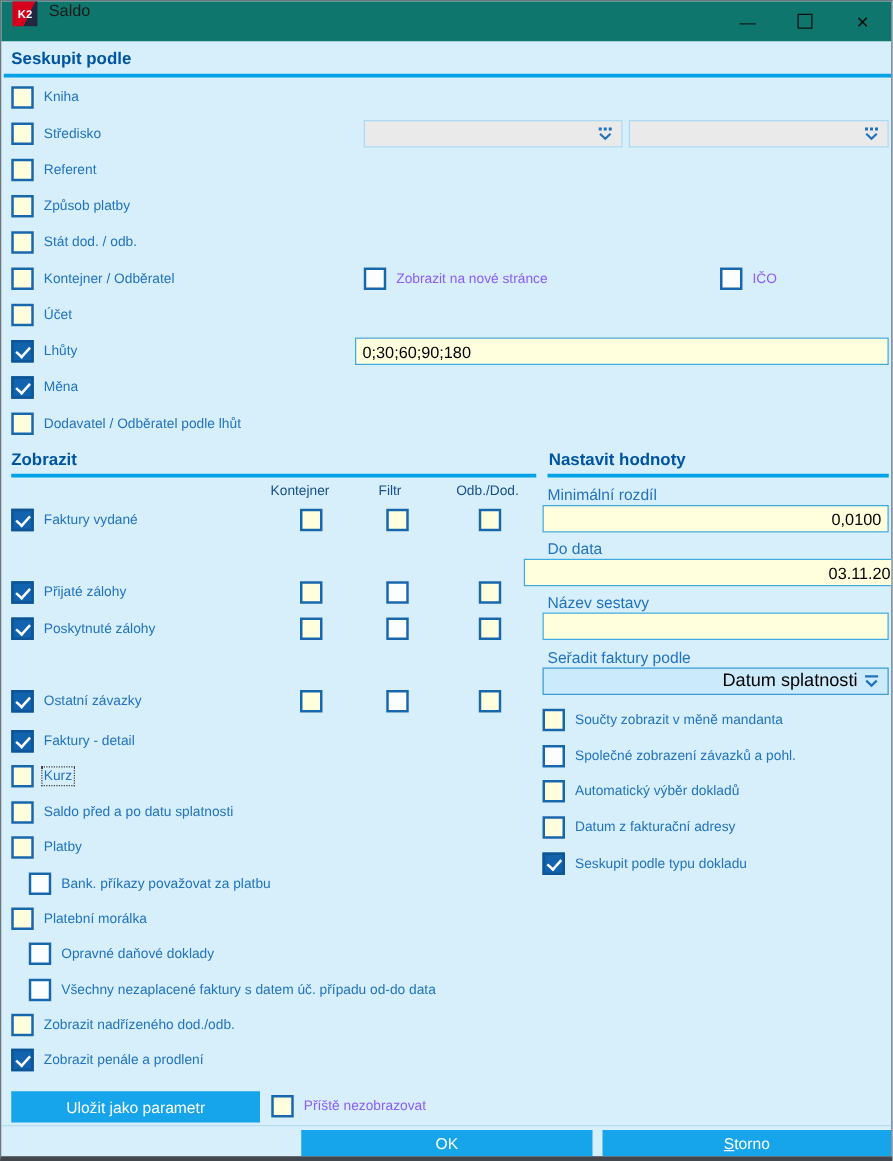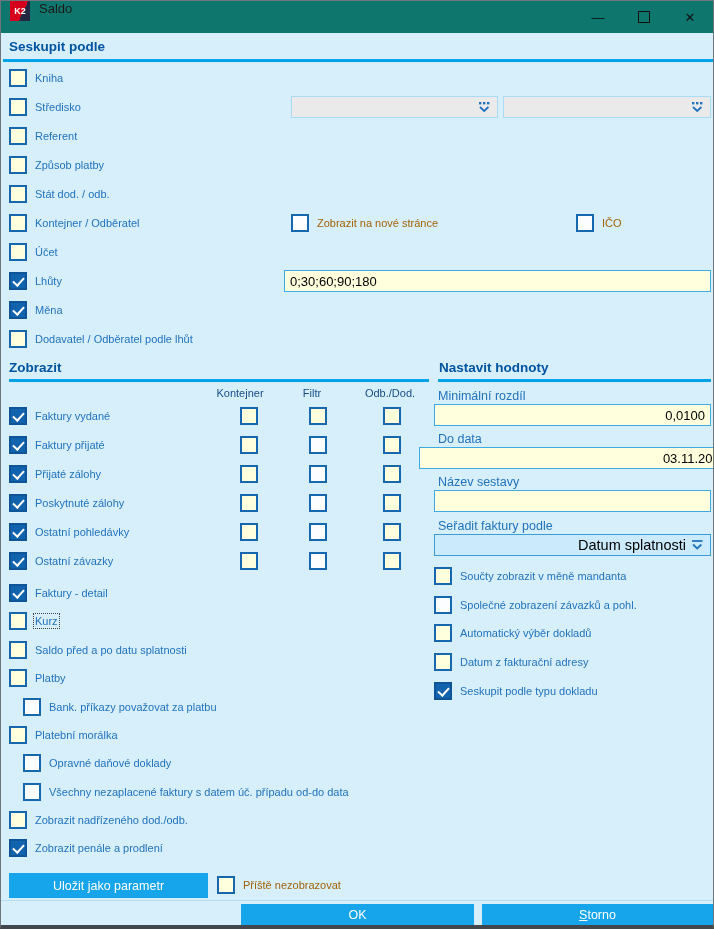--- a/index.html
+++ b/index.html
@@ -22,21 +22,21 @@
   .sechead{position:absolute;font-weight:bold;font-size:13.5px;color:#0054A0;}
   .secline{position:absolute;height:3px;background:#00A2E8;}
   
   .r{position:absolute;display:flex;align-items:center;height:18px;}
   .cb{position:relative;flex:0 0 auto;width:18px;height:18px;box-sizing:border-box;background:#FFFFDE;border:2px solid #1767AF;}
   .cb.white{background:#FBFDFF;}
   .cb.checked{background:#1263AE;border-color:#0D5597;}
   .cb.checked::after{content:"";position:absolute;left:2px;top:3px;width:9px;height:5px;
     border-left:2px solid #fff;border-bottom:2px solid #fff;transform:rotate(-48deg);}
   .lbl{margin-left:8px;font-size:11px;color:#2273BD;white-space:nowrap;}
-  .lbl.neutral{color:#a16207;}
+  .lbl.neutral{color:#8b5cf6;}
   .focus-label{outline:1px dotted #444;outline-offset:1px;}
   .indent{margin-left:14px;}
   .gridcb{position:absolute;top:0;}
   
   .tin{position:absolute;box-sizing:border-box;height:22px;background:#FFFFDE;border:1px solid #3FA9E1;
     font-family:"Liberation Sans",sans-serif;font-size:13px;color:#000;padding:0 5px;outline:none;}
   .tin.right{text-align:right;}
   .fieldlbl{position:absolute;font-size:12.5px;color:#2273BD;white-space:nowrap;}
   .colhead{position:absolute;font-size:11px;color:#174E87;text-align:center;width:70px;}
   .dd{position:absolute;box-sizing:border-box;height:22px;background:#EAEAEA;border:1px solid #A9DCF4;}
@@ -153,44 +153,30 @@
   <div class="colhead" style="left:276px;top:386px;">Filtr</div>
   <div class="colhead" style="left:354px;top:386px;">Odb./Dod.</div>
 
   <div class="r" style="left:8px;top:406px;width:430px;">
     <span class="cb checked"></span>
       <span class="lbl">Faktury vydané</span>
     <span class="cb gridcb" style="left:231px;"></span>
     <span class="cb gridcb" style="left:300px;"></span>
     <span class="cb gridcb" style="left:374px;"></span>
   </div>
-  <div class="r" style="left:8px;top:435px;width:430px;">
-    <span class="cb checked"></span>
-      <span class="lbl">Faktury přijaté</span>
+  <div class="r" style="left:8px;top:464px;width:430px;">
+    <span class="cb checked"></span>
+      <span class="lbl">Přijaté zálohy</span>
     <span class="cb gridcb" style="left:231px;"></span>
     <span class="cb gridcb white" style="left:300px;"></span>
     <span class="cb gridcb" style="left:374px;"></span>
   </div>
-  <div class="r" style="left:8px;top:464px;width:430px;">
-    <span class="cb checked"></span>
-      <span class="lbl">Přijaté zálohy</span>
-    <span class="cb gridcb" style="left:231px;"></span>
-    <span class="cb gridcb white" style="left:300px;"></span>
-    <span class="cb gridcb" style="left:374px;"></span>
-  </div>
   <div class="r" style="left:8px;top:493px;width:430px;">
     <span class="cb checked"></span>
       <span class="lbl">Poskytnuté zálohy</span>
-    <span class="cb gridcb" style="left:231px;"></span>
-    <span class="cb gridcb white" style="left:300px;"></span>
-    <span class="cb gridcb" style="left:374px;"></span>
-  </div>
-  <div class="r" style="left:8px;top:522px;width:430px;">
-    <span class="cb checked"></span>
-      <span class="lbl">Ostatní pohledávky</span>
     <span class="cb gridcb" style="left:231px;"></span>
     <span class="cb gridcb white" style="left:300px;"></span>
     <span class="cb gridcb" style="left:374px;"></span>
   </div>
   <div class="r" style="left:8px;top:551px;width:430px;">
     <span class="cb checked"></span>
       <span class="lbl">Ostatní závazky</span>
     <span class="cb gridcb" style="left:231px;"></span>
     <span class="cb gridcb white" style="left:300px;"></span>
     <span class="cb gridcb" style="left:374px;"></span>

